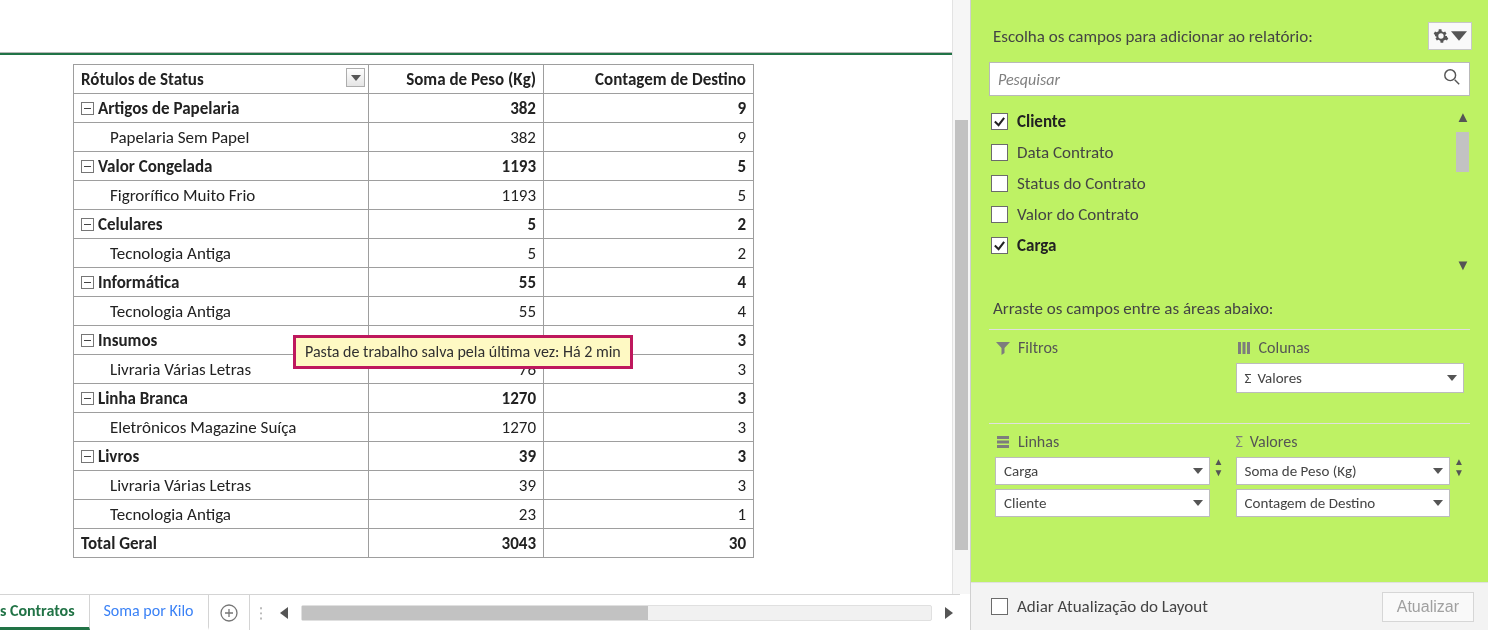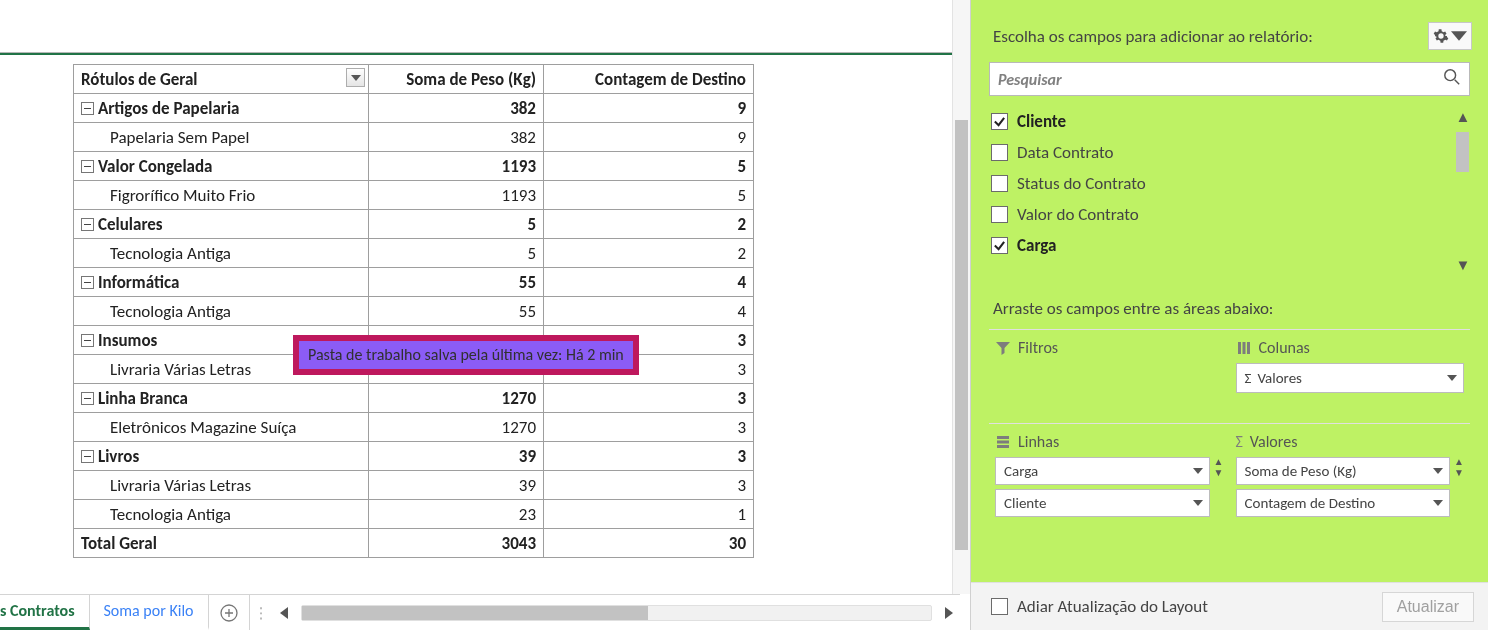--- a/index.html
+++ b/index.html
@@ -74,22 +74,22 @@
   }
   .collapse::before {
     content:"";
     position:absolute; left:2px; right:2px; top:5px; height:1px; background:#444;
   }
 
   
   .tooltip {
     position: absolute;
     left: 293px; top: 335px;
-    border: 6px solid #be185d;
-    background: #8b5cf6;
+    border: 3px solid #be185d;
+    background: #fef9c3;
     padding: 4px 9px 5px;
     font-size: 16px;
     color: #303030;
     z-index: 5;
   }
 
   
   .tabstrip {
     position: absolute;
     left: 0; bottom: 0;
@@ -167,21 +167,21 @@
   }
   .gear-btn svg { width:16px; height:16px; fill:#555; }
 
   .searchbox {
     margin: 0 18px 10px 18px;
     height: 34px;
     border: 1px solid #b9b9b9;
     background: #fff;
     display: flex; align-items: center;
     padding: 0 8px;
-    font-size: 16px; color:#808080; font-style: italic; font-weight: bold;
+    font-size: 16px; color:#808080; font-style: italic;
   }
   .searchbox .sicon { margin-left:auto; }
   .searchbox .sicon svg{ width:18px;height:18px; fill:none; stroke:#555; stroke-width:1.6; }
 
   .field-list {
     margin: 4px 18px 0 18px;
     height: 170px;
     border-top: none;
     position: relative;
     overflow: hidden;
@@ -272,21 +272,21 @@
 <body>
 
 <div class="sheet-area">
 
   <div class="ruler"></div>
 
   <table class="pivot-table">
     <tbody>
         <tr>
       <th class="hdr-lbl">
-        <span>Rótulos de Geral</span>
+        <span>Rótulos de Status</span>
         <span class="pt-filter">
           <svg viewBox="0 0 10 6">
                 <path d="M0 0 L5 6 L10 0" fill="#555"></path>
               </svg>
         </span>
       </th>
       <th class="hdr-peso">Soma de Peso (Kg)</th>
       <th class="hdr-dest">Contagem de Destino</th>
     </tr>
     </tbody>

